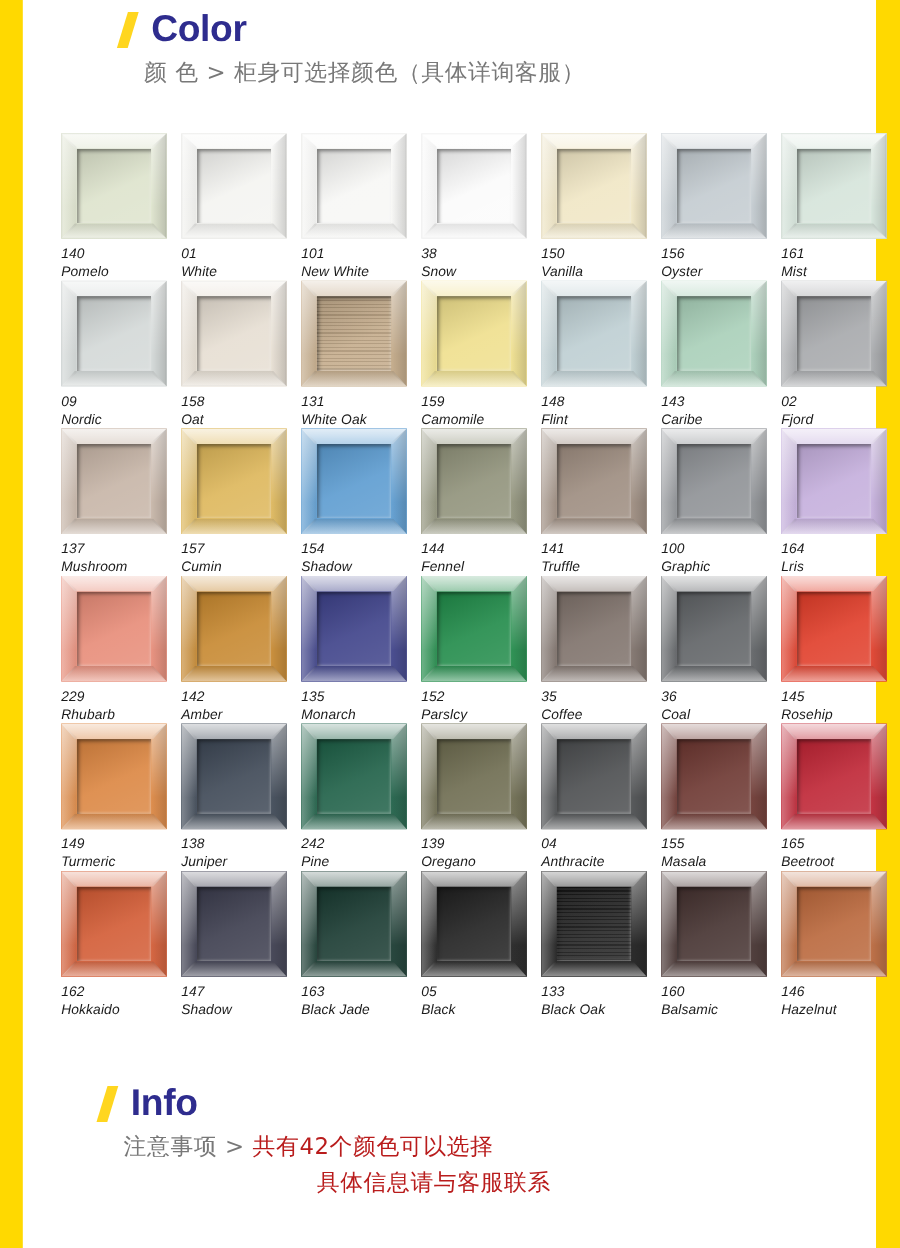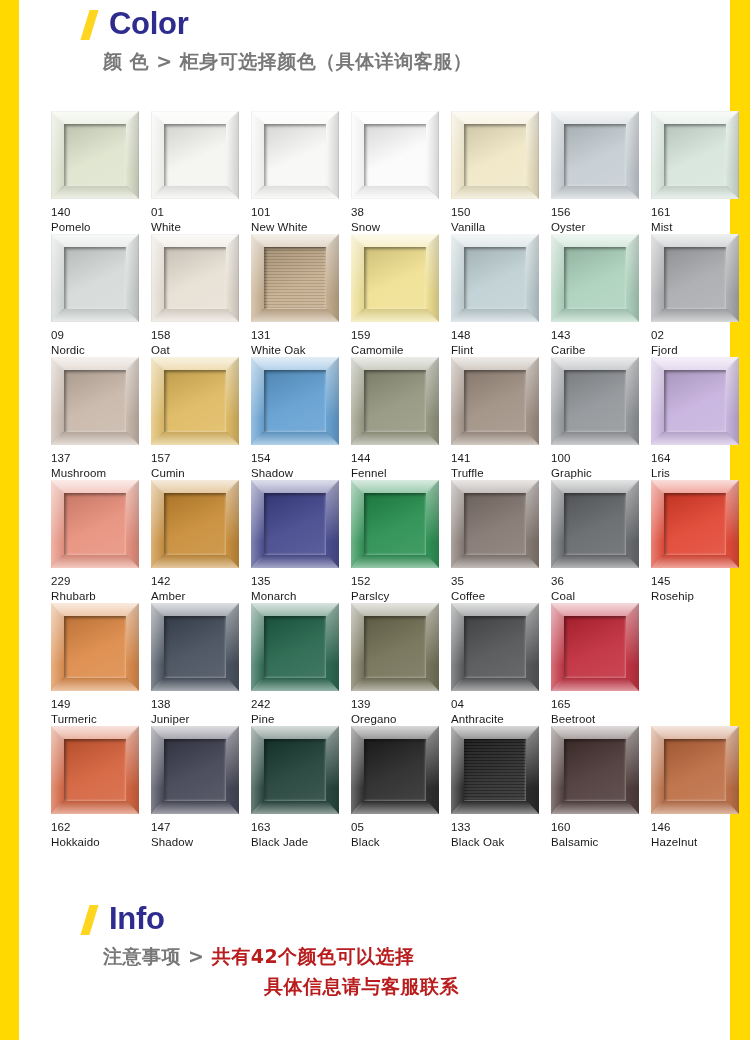--- a/index.html
+++ b/index.html
@@ -67,39 +67,39 @@
     line-height: 32px;
   }
   .head-sub {
     padding-left: 84px;
     font-size: 19px;
     color: #787878;
     line-height: 30px;
     letter-spacing: 0.5px;
     margin-top: 6px;
     font-family: "DejaVu Sans", "Liberation Sans", sans-serif;
-    font-weight: bold;
   }
   .head-sub .hl { color: #b91c1c; }
 
   
   .grid {
     position: absolute;
     left: 32px;
     top: 111px;
     width: 686px;
   }
   .grid-row {
     display: flex;
     height: 123px;
   }
   .cell {
     width: 100px;
     margin-right: 0;
     flex: 0 0 100px;
+    font-style: italic;
   }
 
   
   .swatch {
     width: 88px;
     height: 88px;
     position: relative;
     overflow: hidden;
     background: var(--c);
   }
@@ -174,21 +174,21 @@
   }
   .lbl .code { display: block; }
   .lbl .nm { display: block; white-space: nowrap; }
 </style>
 </head>
 <body>
 
 <div class="page">
   <div class="page-inner">
 
-    <div class="section-head" style="top:8px;">
+    <div class="section-head" style="top:8px;padding-left:17px;">
       <div class="head-row">
         <span class="slash">
             <i></i>
           </span>
         <span class="head-title">Color</span>
       </div>
       <div class="head-sub">颜 色 &gt; 柜身可选择颜色（具体详询客服）</div>
     </div>
 
     <div class="grid" id="grid">
@@ -687,20 +687,35 @@
                 <div class="f-top"></div>
                 <div class="f-left"></div>
                 <div class="f-right"></div>
                 <div class="f-bottom"></div>
               </div>
               <div class="inner"></div>
             </div>
             <div class="lbl">
               <span class="code">04</span>
               <span class="nm">Anthracite</span>
+            </div>
+          </div>
+          <div class="cell">
+            <div class="swatch" style="--c: #6B352F;">
+              <div class="frame">
+                <div class="f-top"></div>
+                <div class="f-left"></div>
+                <div class="f-right"></div>
+                <div class="f-bottom"></div>
+              </div>
+              <div class="inner"></div>
+            </div>
+            <div class="lbl">
+              <span class="code">155</span>
+              <span class="nm">Masala</span>
             </div>
           </div>
           <div class="cell">
             <div class="swatch" style="--c: #BE2333;">
               <div class="frame">
                 <div class="f-top"></div>
                 <div class="f-left"></div>
                 <div class="f-right"></div>
                 <div class="f-bottom"></div>
               </div>

